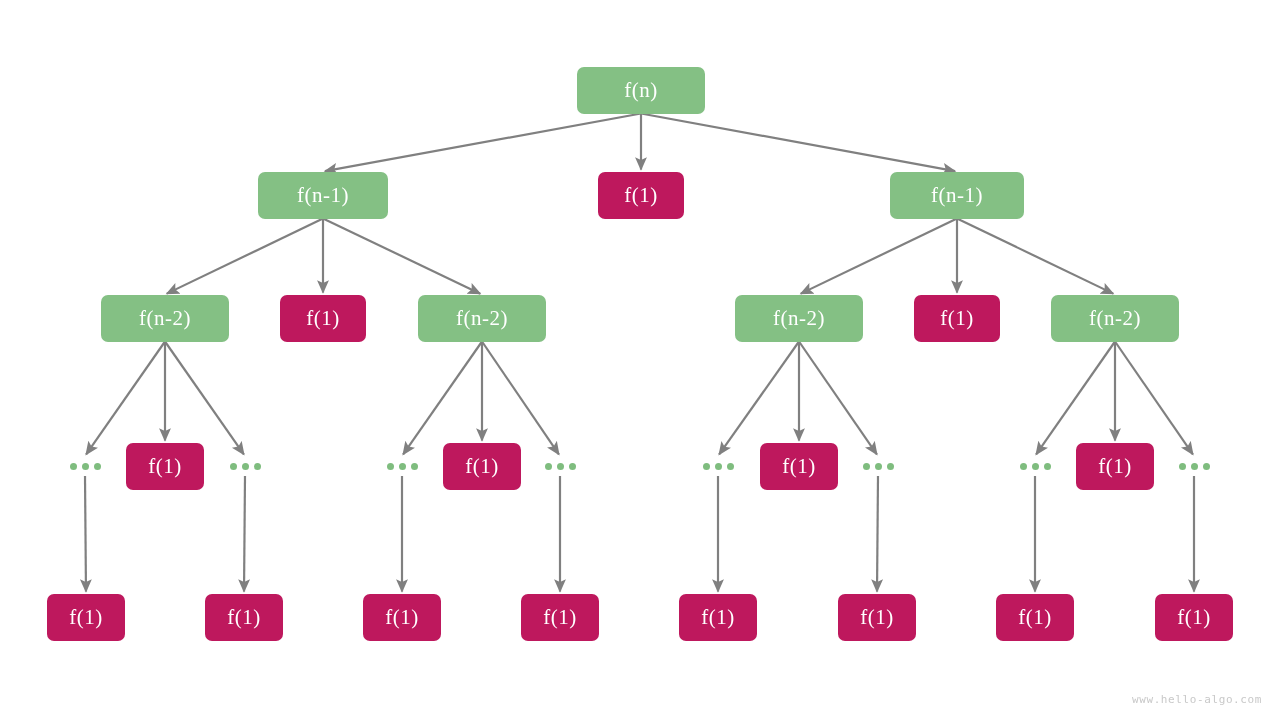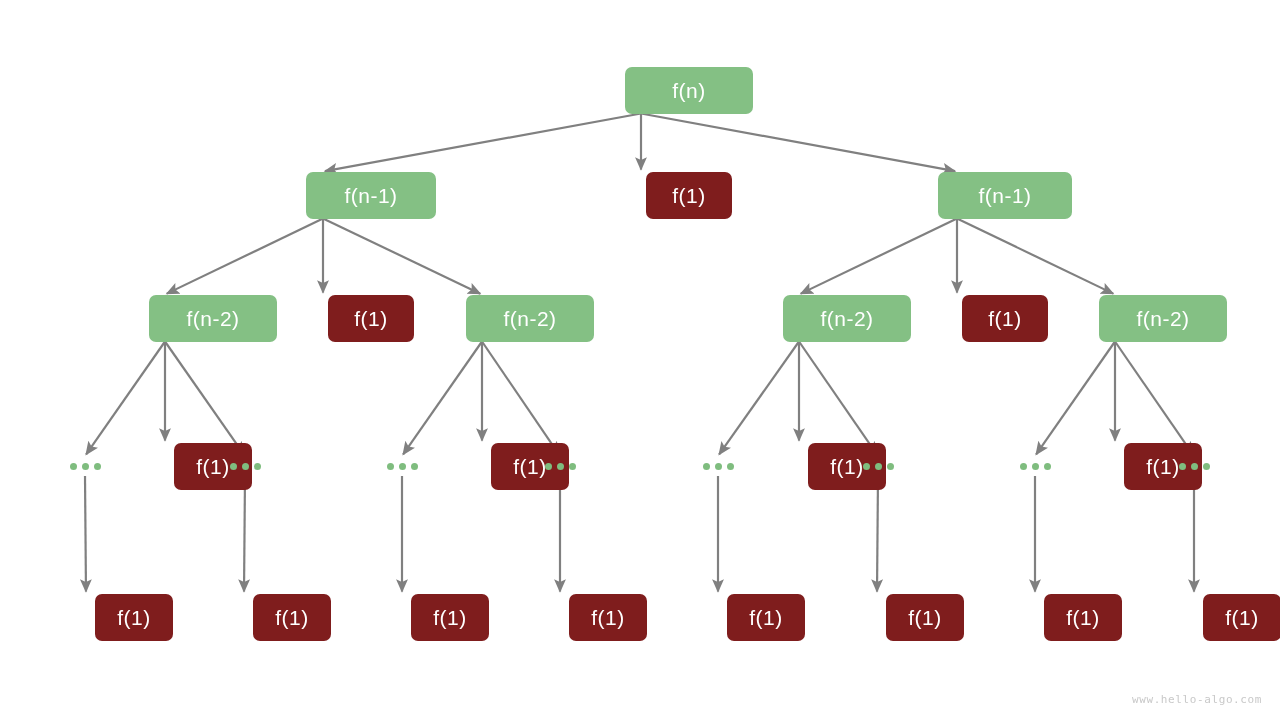--- a/index.html
+++ b/index.html
@@ -28,30 +28,29 @@
     pointer-events: none;
   }
   .node {
     position: absolute;
     box-sizing: border-box;
     display: flex;
     align-items: center;
     justify-content: center;
     border-radius: 7px;
     color: #ffffff;
-    font-family: Liberation Sans, sans-serif;
+    font-family: Liberation Serif, serif;
     font-size: 21px;
     letter-spacing: 0.5px;
     line-height: 1;
     white-space: nowrap;
     user-select: none;
-    margin-left: 48px;
   }
   .node.green { background: #84c084; }
-  .node.teal  { background: #7f1d1d; text-align: right; }
+  .node.teal  { background: #be185d; text-align: right; }
 
   .ellipsis {
     position: absolute;
     display: flex;
     align-items: center;
     justify-content: center;
     gap: 5px;
     user-select: none;
   }
   .ellipsis i {

